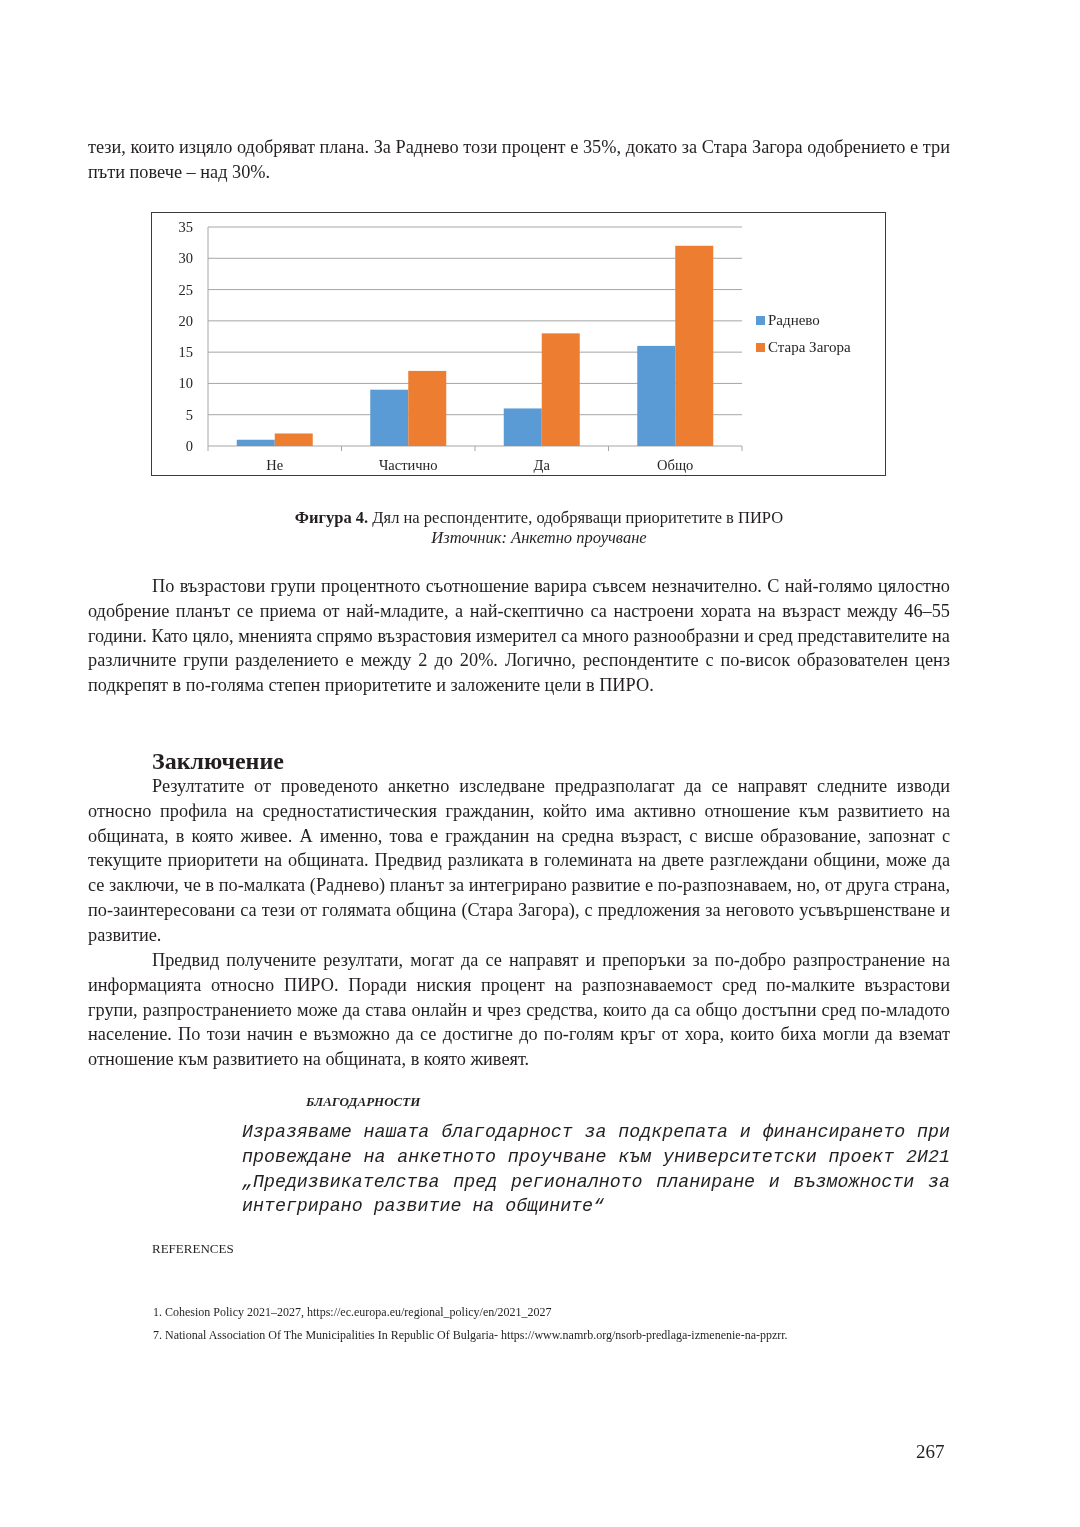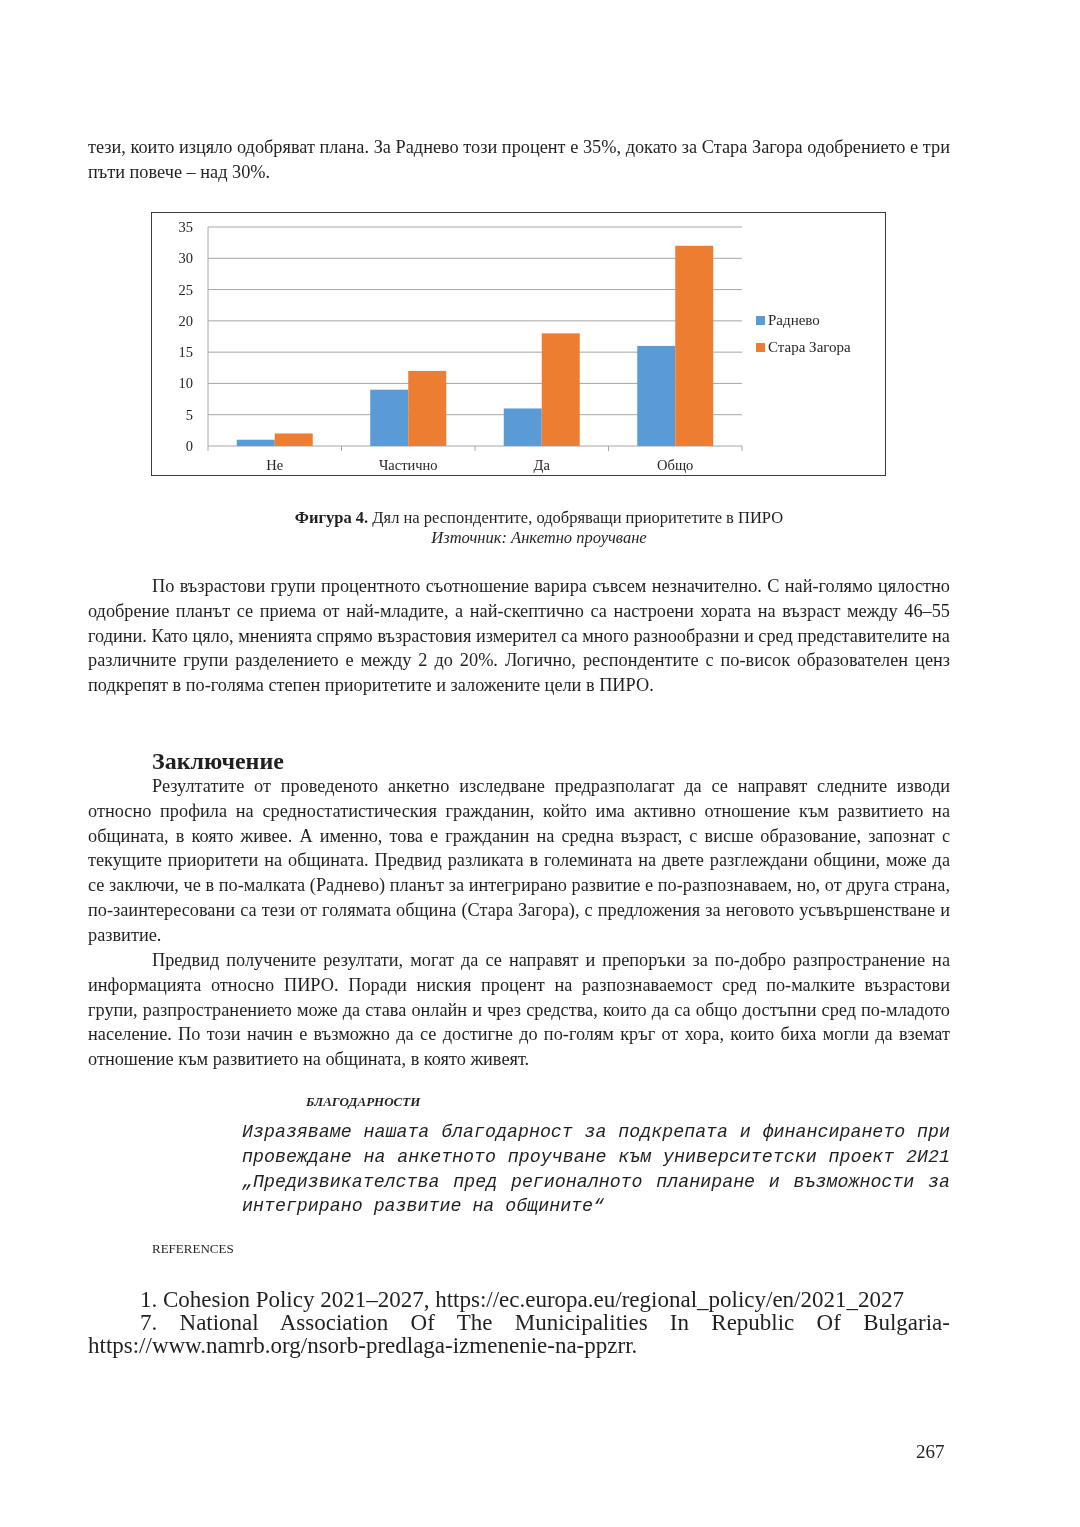--- a/index.html
+++ b/index.html
@@ -11,21 +11,21 @@
   .lastline { text-align-last:left; }
   #chart-frame { position:absolute; left:151px; top:212px; width:735px; height:264px;
                  border:1px solid #3b3b3b; box-sizing:border-box; }
   #chart-svg { position:absolute; left:0; top:0; }
   .caption { position:absolute; left:0; width:1064px; text-align:center; font-size:16.5px; line-height:22px;padding-left:7px; }
   .heading { position:absolute; left:152px; font-weight:bold; font-size:24px; }
   .ack-title { position:absolute; left:306px; top:1094px; font-weight:bold; font-style:italic; font-size:13px; }
   .ack-body { position:absolute; left:242px; top:1120px; width:708px; font-style:italic; font-size:18.3px;
               line-height:24.8px; text-align:justify; margin:0; text-align-last:left;font-family:Liberation Mono, monospace; }
   .refs-title { position:absolute; left:152px; top:1241px; font-weight:normal; font-size:13px; }
-  .ref { position:absolute; left:88px; width:862px; font-size:23px; line-height:23px; margin:0;
+  .ref { position:absolute; left:88px; width:862px; font-size:12px; line-height:23px; margin:13px;
          text-align:justify; text-indent:52px; text-align-last:left; }
   .pagenum { position:absolute; left:916px; top:1441px; font-size:19px; }
 </style>
 </head>
 <body>
 
 <p class="p lastline" style="top:135px;">тези, които изцяло одобряват плана. За Раднево този процент е 35%, докато за Стара Загора одо­брението е три пъти повече – над 30%.</p>
 
 <div id="chart-frame">
   <svg id="chart-svg" width="735" height="264" xmlns="http://www.w3.org/2000/svg">

